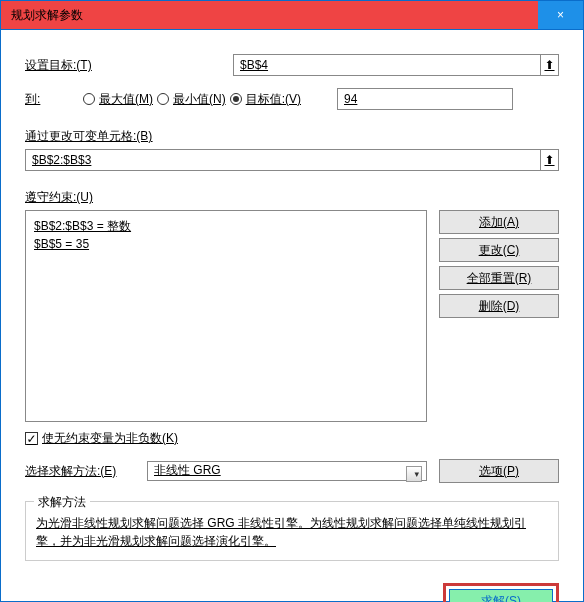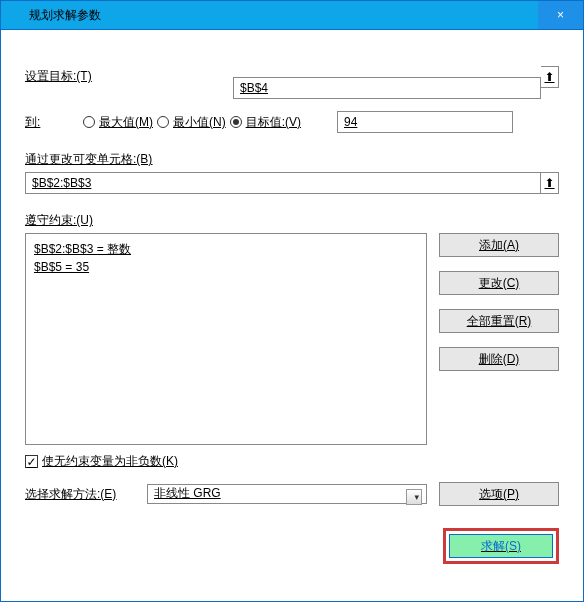--- a/index.html
+++ b/index.html
@@ -1,33 +1,33 @@
 <!DOCTYPE html>
 <html><head>
 <meta charset="utf-8">
 <style>
 * { box-sizing: border-box; margin: 0; padding: 0; font-family: "Microsoft YaHei", "SimSun", sans-serif; font-size: 12px; }
 body { background: #fff; overflow: hidden; }
 .dialog { width: 584px; height: 602px; border: 1px solid #0a6dca; background: #fff; }
-.titlebar { height: 29px; background: #0ea5e9; display: flex; align-items: center; padding-left: 28px; border-bottom: 1px solid #0a6dca; }
+.titlebar { height: 29px; background: #ef4444; display: flex; align-items: center; padding-left: 10px; border-bottom: 1px solid #0a6dca; }
 .titlebar-close { margin-left: auto; width: 45px; height: 28px; background: #1e90e8; color: #fff; display: flex; align-items: center; justify-content: center; font-size: 14px; cursor: pointer; }
 .content { padding: 24px 24px 12px 24px; text-decoration: underline; }
 .row { display: flex; align-items: center; margin-bottom: 12px; }
 .lbl { margin-right: 8px; }
 .lbl.section { text-decoration: underline; }
 .input-text { height: 22px; border: 1px solid #888; padding: 0 6px; background: #fff; }
 .collapse-btn { width: 18px; height: 22px; border: 1px solid #888; border-left: none; display: flex; align-items: center; justify-content: center; cursor: pointer; background: #fff; }
 .radio-group { display: flex; align-items: center; gap: 4px; }
 .radio-item { display: flex; align-items: center; gap: 4px; }
 .radio { width: 12px; height: 12px; border-radius: 50%; border: 1px solid #333; display: inline-flex; align-items: center; justify-content: center; cursor: pointer; }
 .radio.checked::after { content: ""; width: 6px; height: 6px; border-radius: 50%; background: #333; }
 .constraints-area { display: flex; gap: 12px; }
 .listbox { flex: 1; height: 212px; border: 1px solid #888; padding: 6px 8px; background: #fff; overflow: auto; }
 .listbox div { line-height: 18px; }
-.side-buttons { width: 120px; display: flex; flex-direction: column; gap: 14px; }
+.side-buttons { width: 120px; display: flex; flex-direction: column; gap: 4px; }
 .btn { height: 24px; border: 1px solid #888; background: #e7e7e7; cursor: pointer; display: flex; align-items: center; justify-content: center; }
 .checkbox-row { margin: 8px 0 12px 0; display: flex; align-items: center; gap: 4px; }
 .chk { width: 13px; height: 13px; border: 1px solid #333; display: inline-flex; align-items: center; justify-content: center; cursor: pointer; line-height: 1; font-size: 11px; }
 .select { flex: 1; height: 20px; border: 1px solid #888; padding: 0 6px; background: #fff; display: flex; align-items: flex-start; cursor: pointer; position: relative; }
 .select::after { content: ""; position: absolute; right: 4px; top: 4px; width: 14px; height: 14px; border: 1px solid #999; background: linear-gradient(#fff,#ddd); }
 .select .chev { position: absolute; right: 7px; top: 7px; font-size: 9px; color: #333; z-index: 1; }
 .fieldset { border: 1px solid #ccc; padding: 8px 10px 10px 10px; margin-top: 18px; position: relative; }
 .fieldset-legend { position: absolute; top: -8px; left: 8px; background: #fff; padding: 0 4px; }
 .fieldset-text { line-height: 18px; margin-top: 4px; }
 .bottom-bar { display: flex; align-items: center; margin-top: 22px; gap: 12px; }
@@ -43,21 +43,21 @@
     <span>规划求解参数</span>
     <div class="titlebar-close">
         <span>×</span>
       </div>
   </div>
 
   <div class="content">
 
     <div class="row">
       <span class="lbl section" style="width:200px">设置目标:(T)</span>
-      <input class="input-text" style="flex: 1 1 0%; margin-top: 23px;" value="$B$4">
+      <input class="input-text" style="flex: 1 1 0%;" value="$B$4">
       <div class="collapse-btn">
           <span>⬆</span>
         </div>
     </div>
 
     <div class="row" style="margin-bottom:18px">
       <span class="lbl" style="width:50px">到:</span>
       <div class="radio-group">
         <label class="radio-item">
             <span class="radio"></span>
@@ -117,20 +117,24 @@
       <div class="select">
         <span>非线性 GRG</span>
         <span class="chev">▾</span>
       </div>
       <div style="width:12px"></div>
       <button class="btn" style="width:120px">
           <span>选项(P)</span>
         </button>
     </div>
 
+    <div class="fieldset">
+      <span class="fieldset-legend">求解方法</span>
+      <div class="fieldset-text">为光滑非线性规划求解问题选择 GRG 非线性引擎。为线性规划求解问题选择单纯线性规划引擎，并为非光滑规划求解问题选择演化引擎。</div>
+    </div>
 
     <div class="bottom-bar">
       <div class="spacer"></div>
       <div class="primary-highlight">
         <button class="btn">
             <span>求解(S)</span>
           </button>
       </div>
     </div>
   </div>

